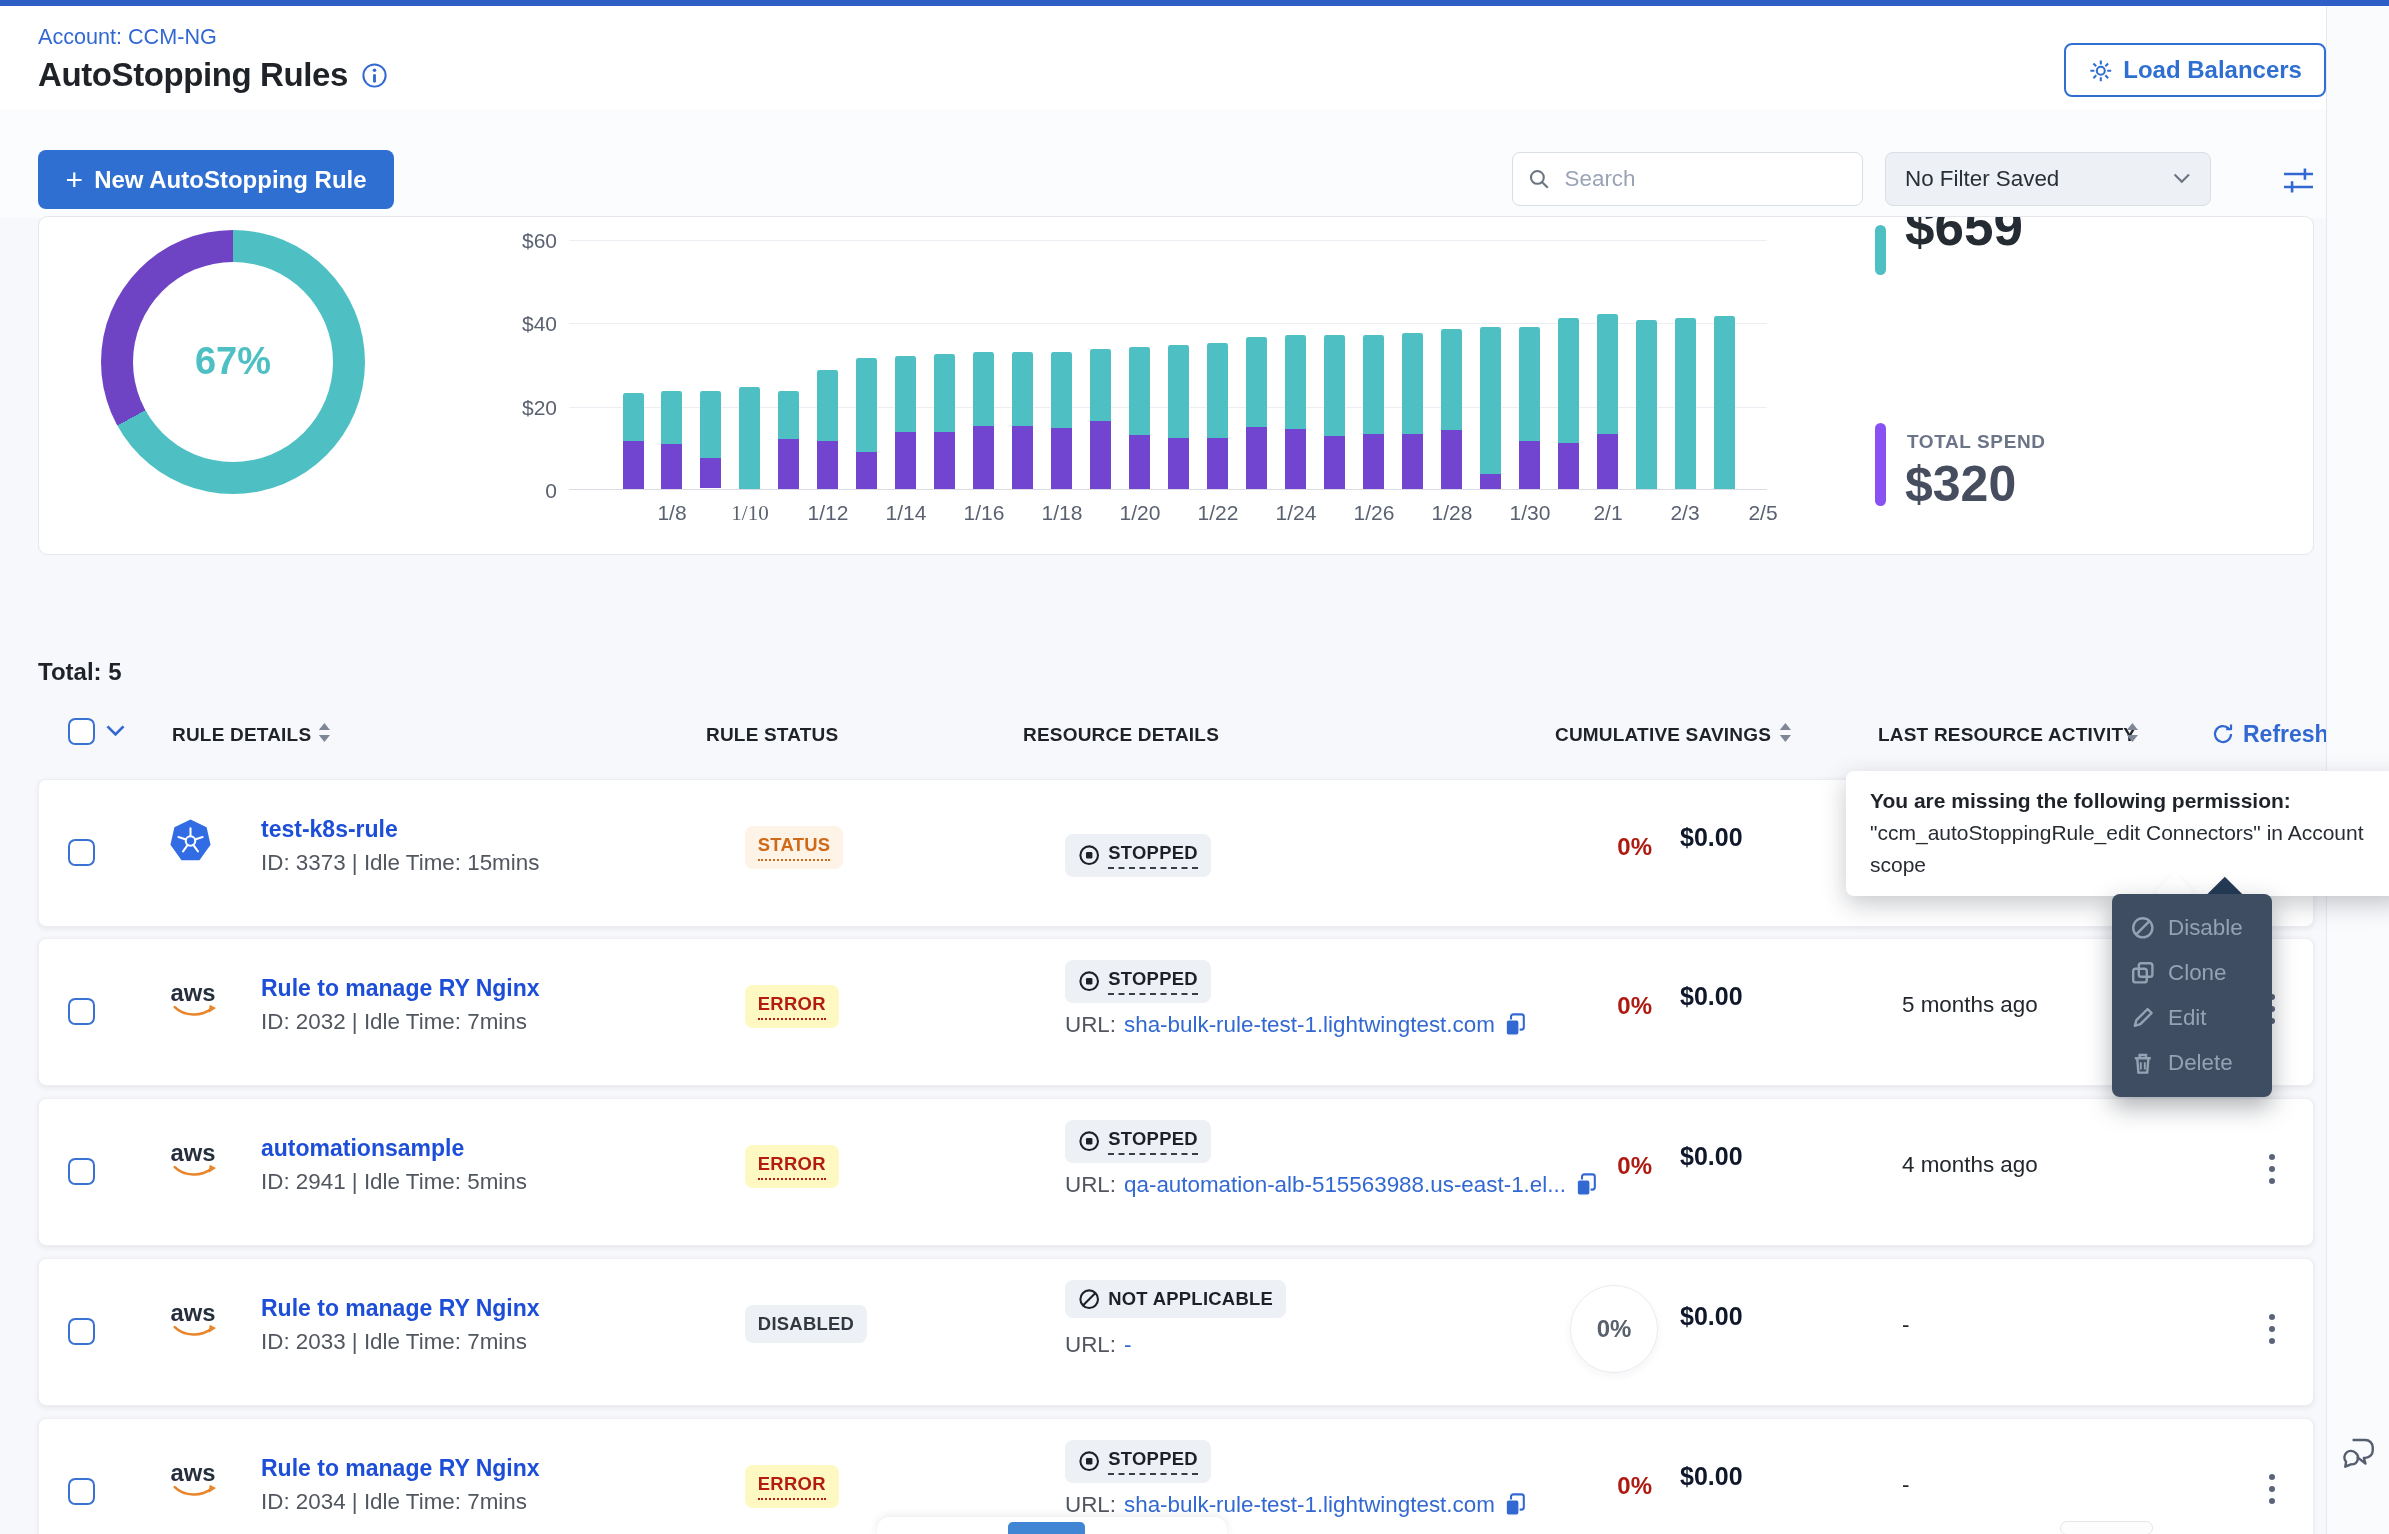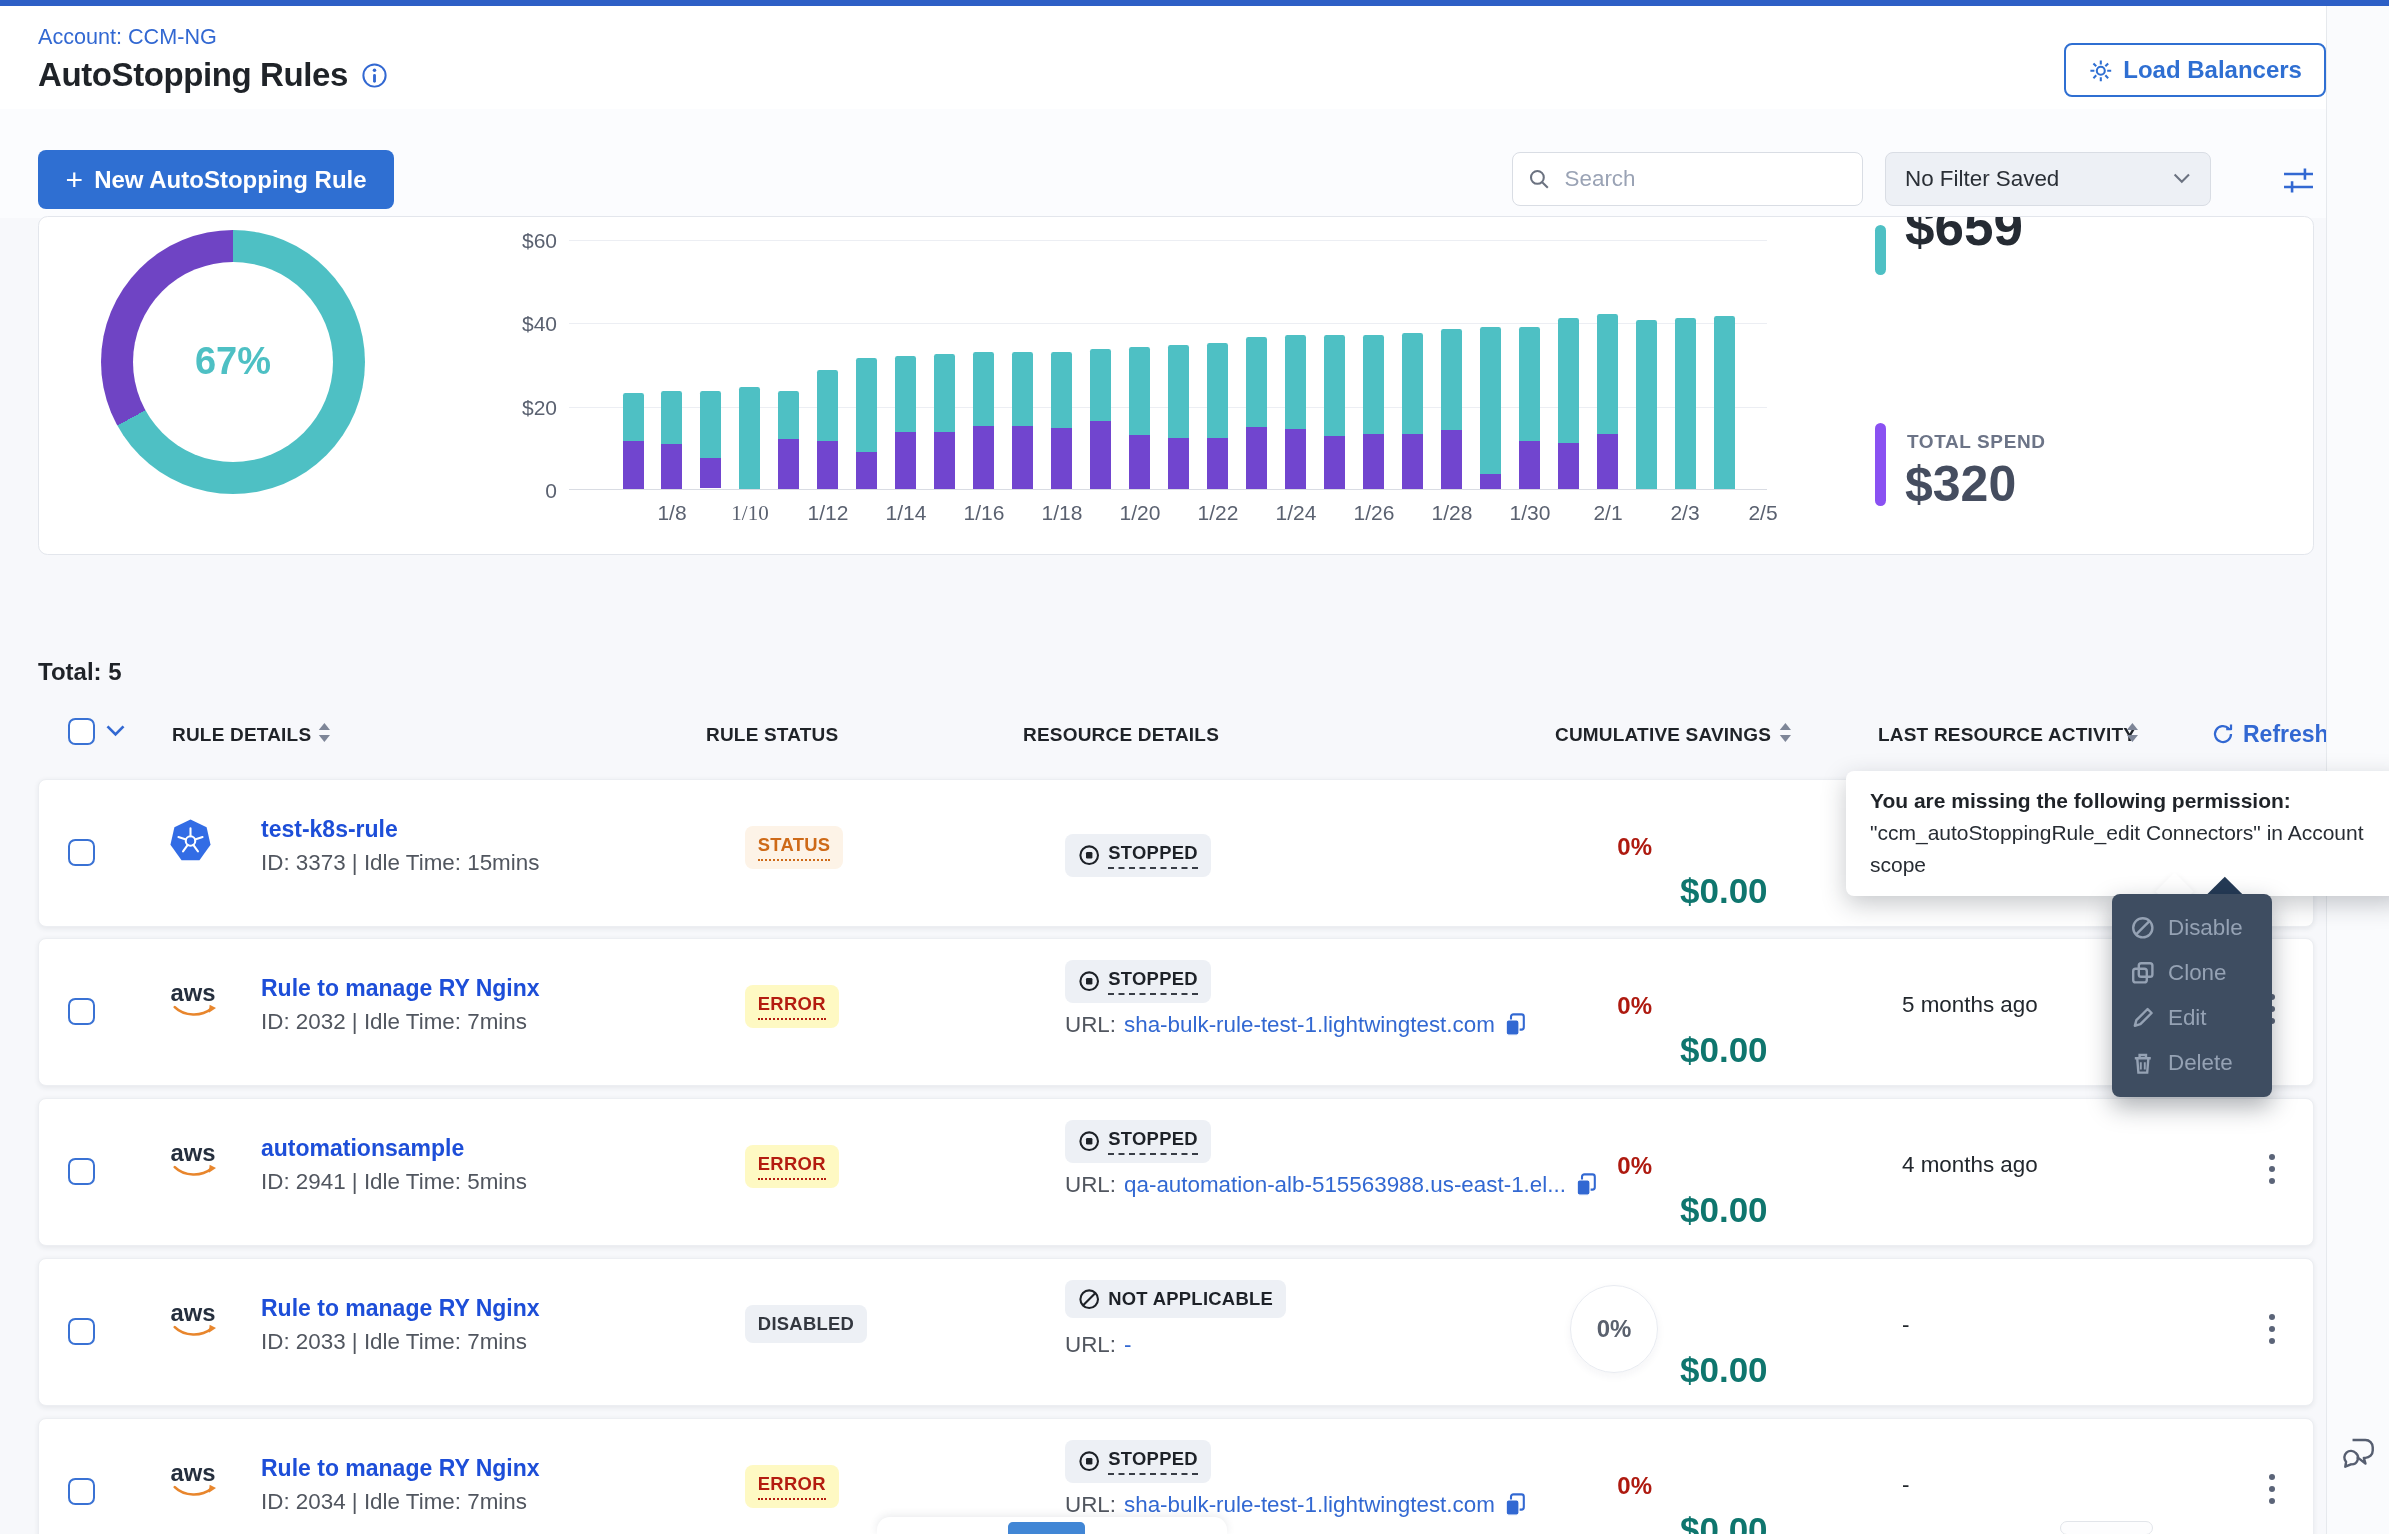--- a/index.html
+++ b/index.html
@@ -59,21 +59,21 @@
   .badge-error .bl{border-bottom:2.4px dotted #b41c10;padding-bottom:3.2px;}
   .badge-disabled{left:706px;background:#edf0f5;color:#33373f;}
   .badge-stopped{background:#edf0f5;color:#1d2127;}
   .badge-stopped .bl{border-bottom:2.4px dashed #383d46;padding-bottom:3.2px;}
   .badge-na{background:#edf0f5;color:#1d2127;}
   .url-line{position:absolute;left:1026px;display:flex;align-items:center;gap:8px;font-size:22.4px;color:#51565f;}
   .url-line a{color:#3268d2;text-decoration:none;cursor:pointer;}
   .pct{position:absolute;left:1541px;width:72px;text-align:right;font-size:24px;font-weight:700;}
   .pct-red{color:#ae1a10;}
   .gauge{position:absolute;left:1531px;width:88px;height:88px;border:1.6px solid #e8ebf1;border-radius:50%;display:flex;align-items:center;justify-content:center;font-size:24px;font-weight:700;color:#5a616e;box-shadow:0 3.2px 8px rgba(40,48,70,.05);}
-  .amount{position:absolute;left:1641px;font-size:35px;font-weight:700;color:#0f766e;margin-top:48px;}
+  .amount{position:absolute;left:1641px;font-size:25px;font-weight:700;color:#0f172a;}
   .activity{position:absolute;left:1863px;font-size:22.4px;color:#22272d;}
   .kebab{position:absolute;left:2217px;width:32px;height:48px;display:flex;flex-direction:column;align-items:center;justify-content:center;gap:5.6px;cursor:pointer;}
   .kebab i{width:6.4px;height:6.4px;border-radius:50%;background:#5b6478;}
 
   
   .tooltip{left:1846px;top:771px;width:559px;background:#fff;border-radius:8px;box-shadow:0 8px 24px rgba(31,39,51,.25);padding:14.4px 24px;z-index:30;}
   .tooltip div{font-size:21px;line-height:32px;color:#272c33;}
   .tooltip div:first-child{font-weight:700;color:#1f2328;}
   .caret-white{left:2161px;top:878px;width:27px;height:27px;background:#fff;transform:rotate(45deg);z-index:31;box-shadow:3.2px 3.2px 8px rgba(31,39,51,.12);}
   .caret-dark{left:2212px;top:882px;width:25.6px;height:25.6px;background:#243a55;transform:rotate(45deg);z-index:32;}

